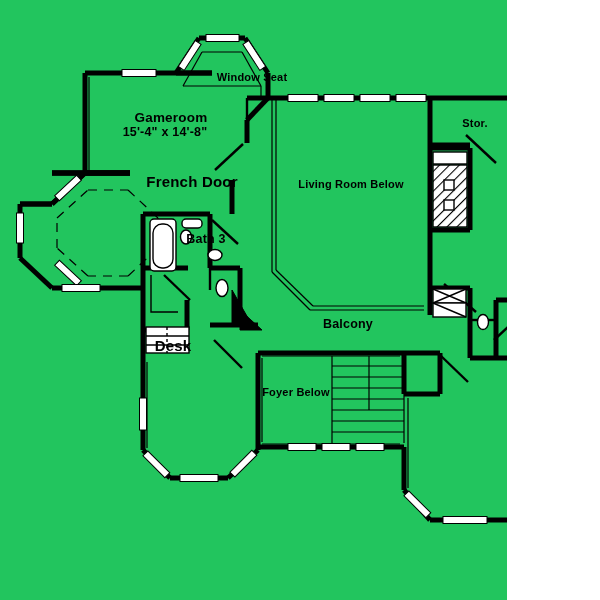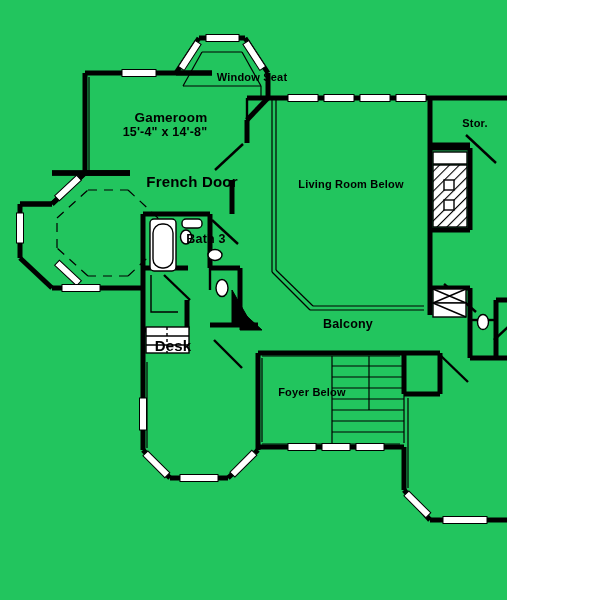--- a/index.html
+++ b/index.html
@@ -488,18 +488,18 @@
 
   <div class="room-label sz-md" style="left:348px; top:317px;">
     <span class="rl-name">Balcony</span>
   </div>
 
   <div class="room-label sz-md" style="left:513px; top:360px;margin-left:30px;">
     <span class="rl-name">Bath 2</span>
   </div>
 
 
-  <div class="room-label sz-sm" style="left:312px; top:386px;">
+  <div class="room-label sz-sm" style="left:296px; top:386px;">
     <span class="rl-name">Foyer Below</span>
   </div>
 
 
 </div>
 
 </body></html>

